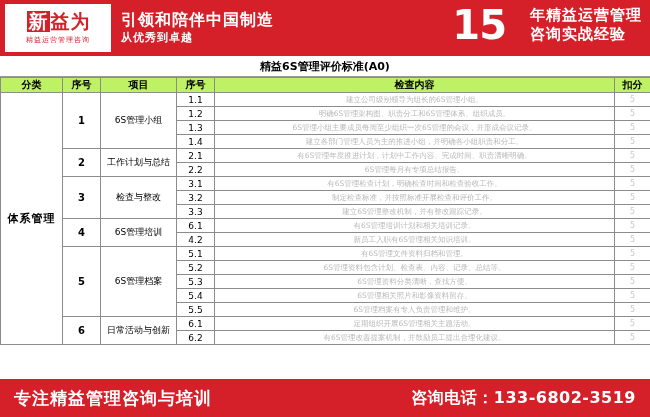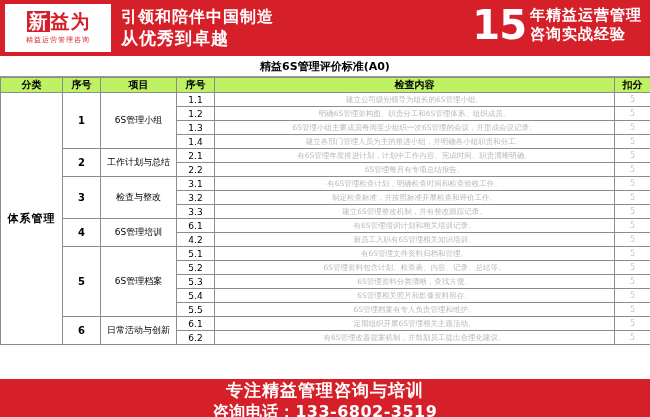--- a/index.html
+++ b/index.html
@@ -74,33 +74,34 @@
     text-align: left;
     line-height: 1.15;
   }
   .slogan .l1 {
     font-size: 16px;
     font-weight: bold;
     letter-spacing: 1px;
     white-space: nowrap;
   }
   .slogan .l2 {
-    font-size: 17px;
+    font-size: 11px;
     font-weight: bold;
     letter-spacing: 1px;
     white-space: nowrap;
     margin-top: 3px;
   }
   .promo {
     position: absolute;
     right: 8px;
     top: 3px;
     display: flex;
     align-items: flex-start;
     color: #ffffff;
+    gap: 20px;
   }
   .promo-num {
     font-size: 40px;
     font-weight: bold;
     line-height: 44px;
     margin-right: 4px;
     letter-spacing: -1px;
   }
   .promo-lines {
     margin-top: 3px;
@@ -185,21 +186,20 @@
     bottom: 0;
     width: 650px;
     height: 38px;
     background: #d5202a;
     display: flex;
     align-items: center;
     justify-content: space-between;
     padding: 0 14px;
     box-sizing: border-box;
     color: #ffffff;
-    flex-direction: column;
   }
   .footer-left {
     font-size: 17px;
     font-weight: bold;
     letter-spacing: 1px;
     white-space: nowrap;
   }
   .footer-right {
     font-size: 16px;
     font-weight: bold;

